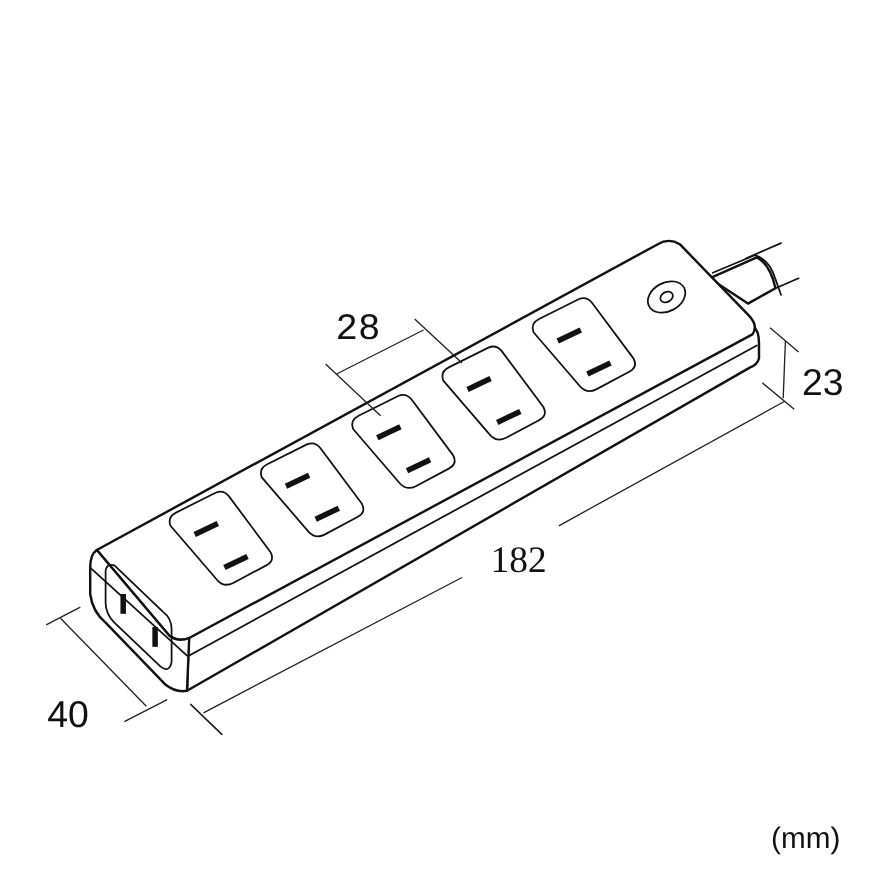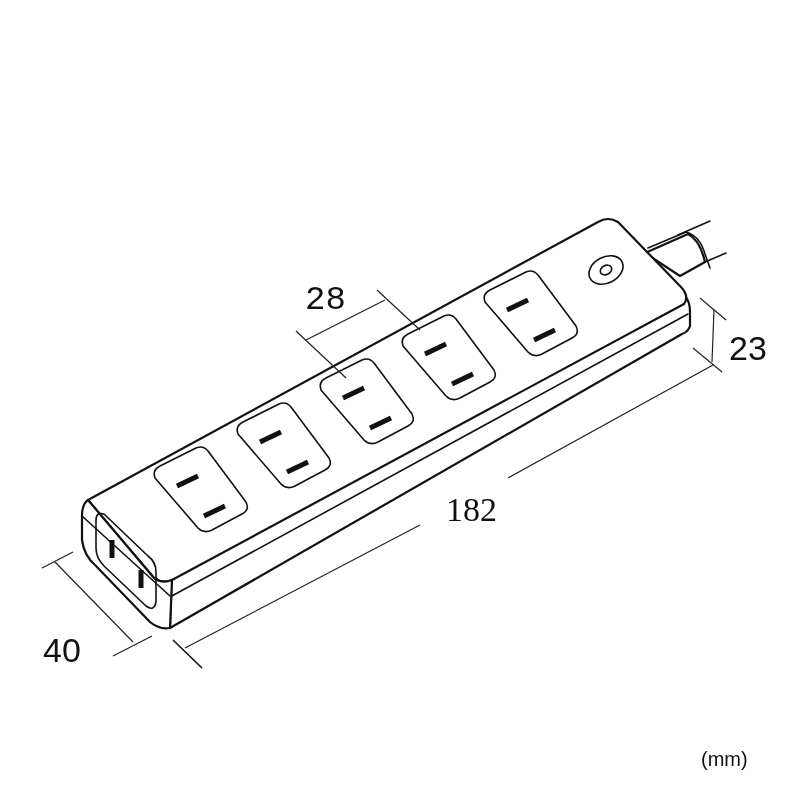--- a/index.html
+++ b/index.html
@@ -10,21 +10,21 @@
     .dim { fill: none; stroke: #222222; stroke-width: 1.2; stroke-linecap: butt; }
     .slot { stroke: #111111; stroke-width: 5; stroke-linecap: butt; }
     .label {
       position: absolute;
       font-family: "Liberation Sans", "DejaVu Sans", sans-serif;
       font-size: 34px;
       color: #111111;
       line-height: 1;
       white-space: nowrap;
     }
-    .unit { font-size: 20px; }
+    .unit { font-size: 27px; }
   </style>
 </head>
 <body>
 
 <svg width="800" height="800" viewBox="0 0 800 800">
 
   <g>
     <path class="thin" d="M 648 248 L 686 232 Q 700 236 705 254 L 710 268"></path>
     <path class="thin" d="M 678 235 L 710 221"></path>
     <path class="thin" d="M 705 262 L 726 253"></path>

